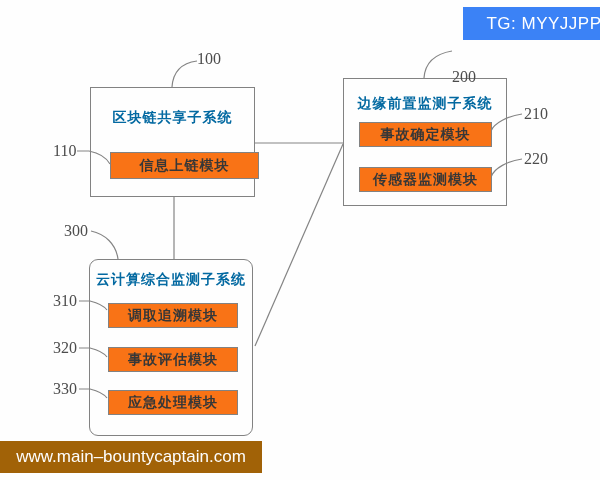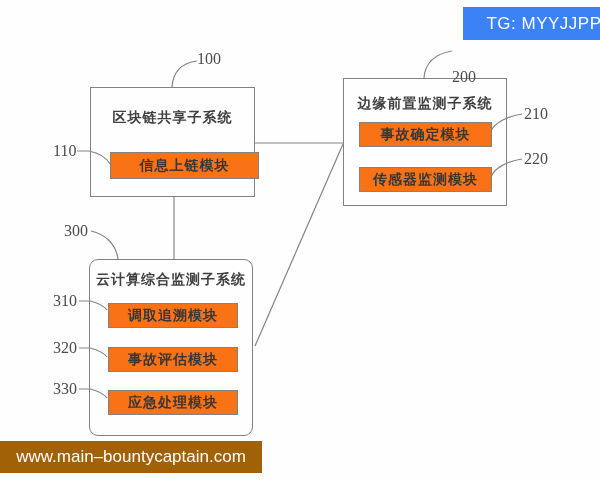--- a/index.html
+++ b/index.html
@@ -22,21 +22,21 @@
     position: absolute;
     border: 1px solid #828282;
     background: transparent;
     box-sizing: border-box;
   }
   .block-title {
     text-align: center;
     font-size: 14px;
     font-weight: 600;
     letter-spacing: 1px;
-    color: #404040;
+    color: #0369a1;
     white-space: nowrap;
   }
   .module {
     position: absolute;
     border: 1px solid #828282;
     box-sizing: border-box;
     display: flex;
     align-items: center;
     justify-content: center;
     font-size: 14px;

